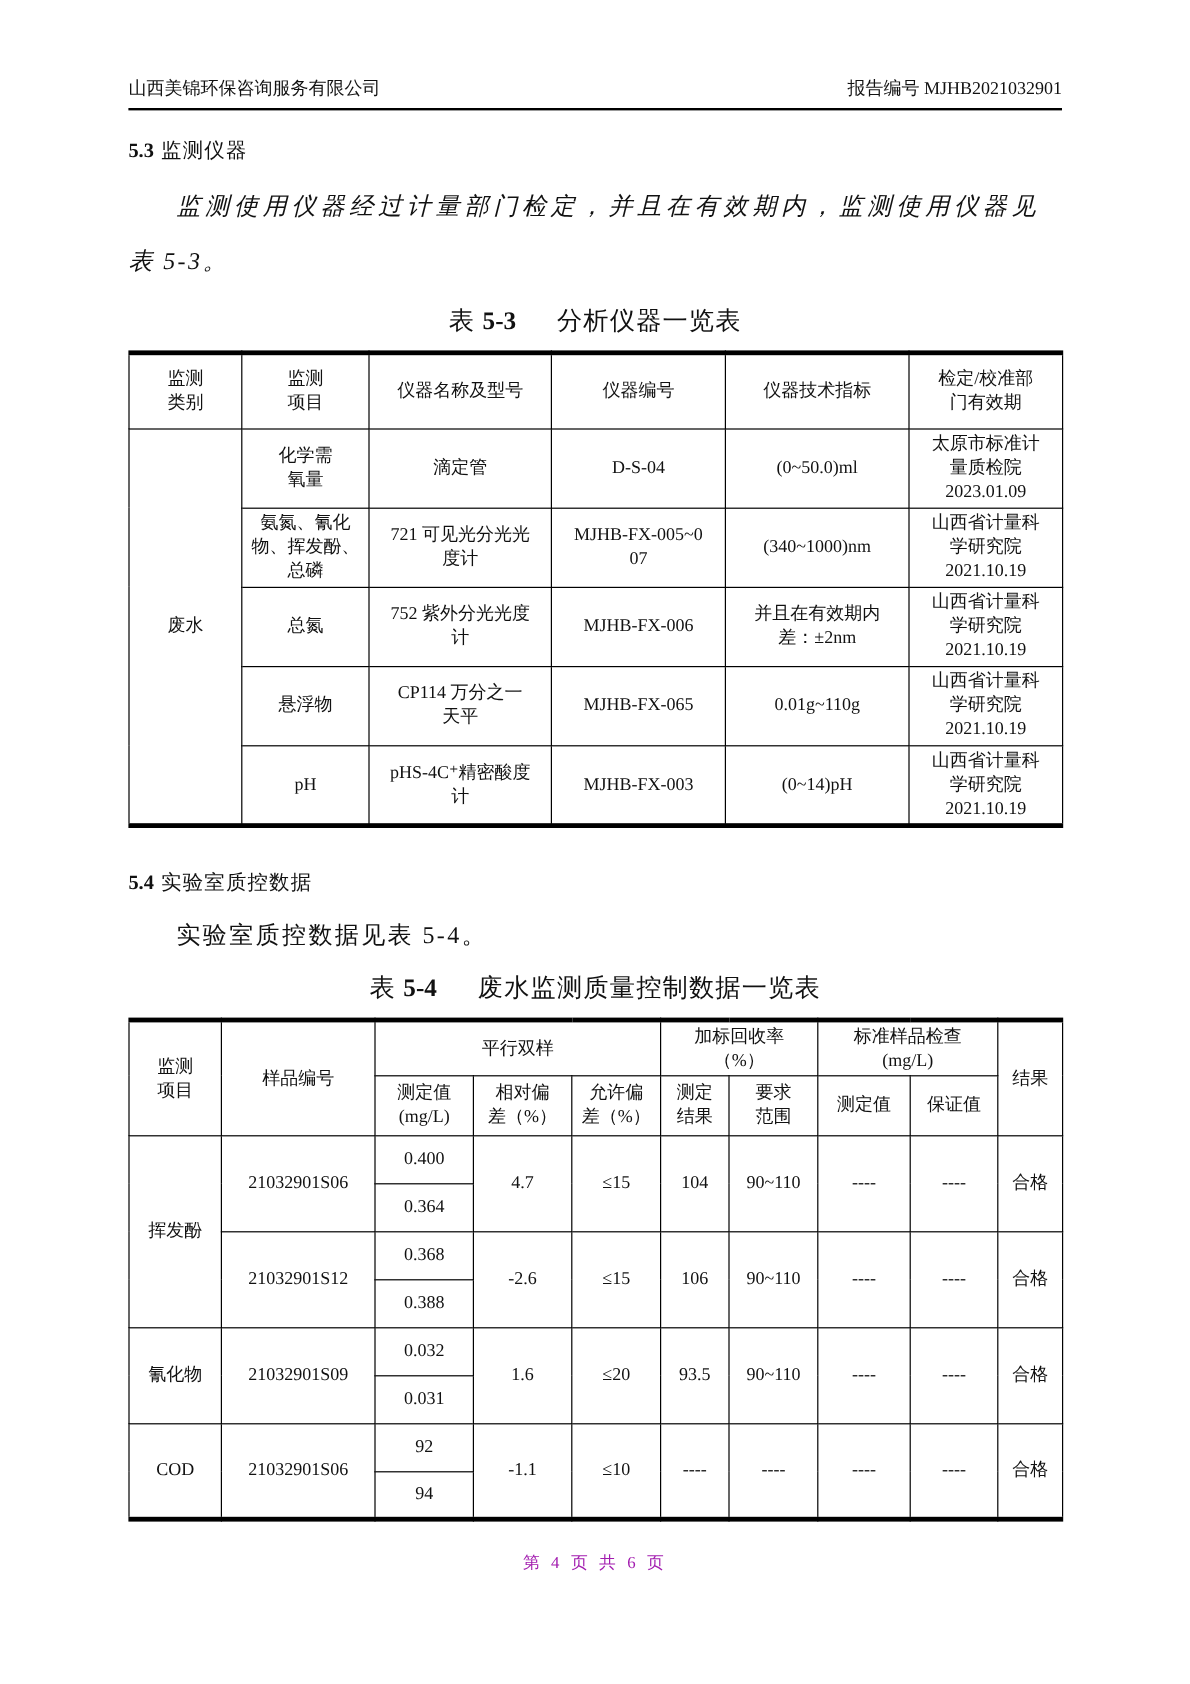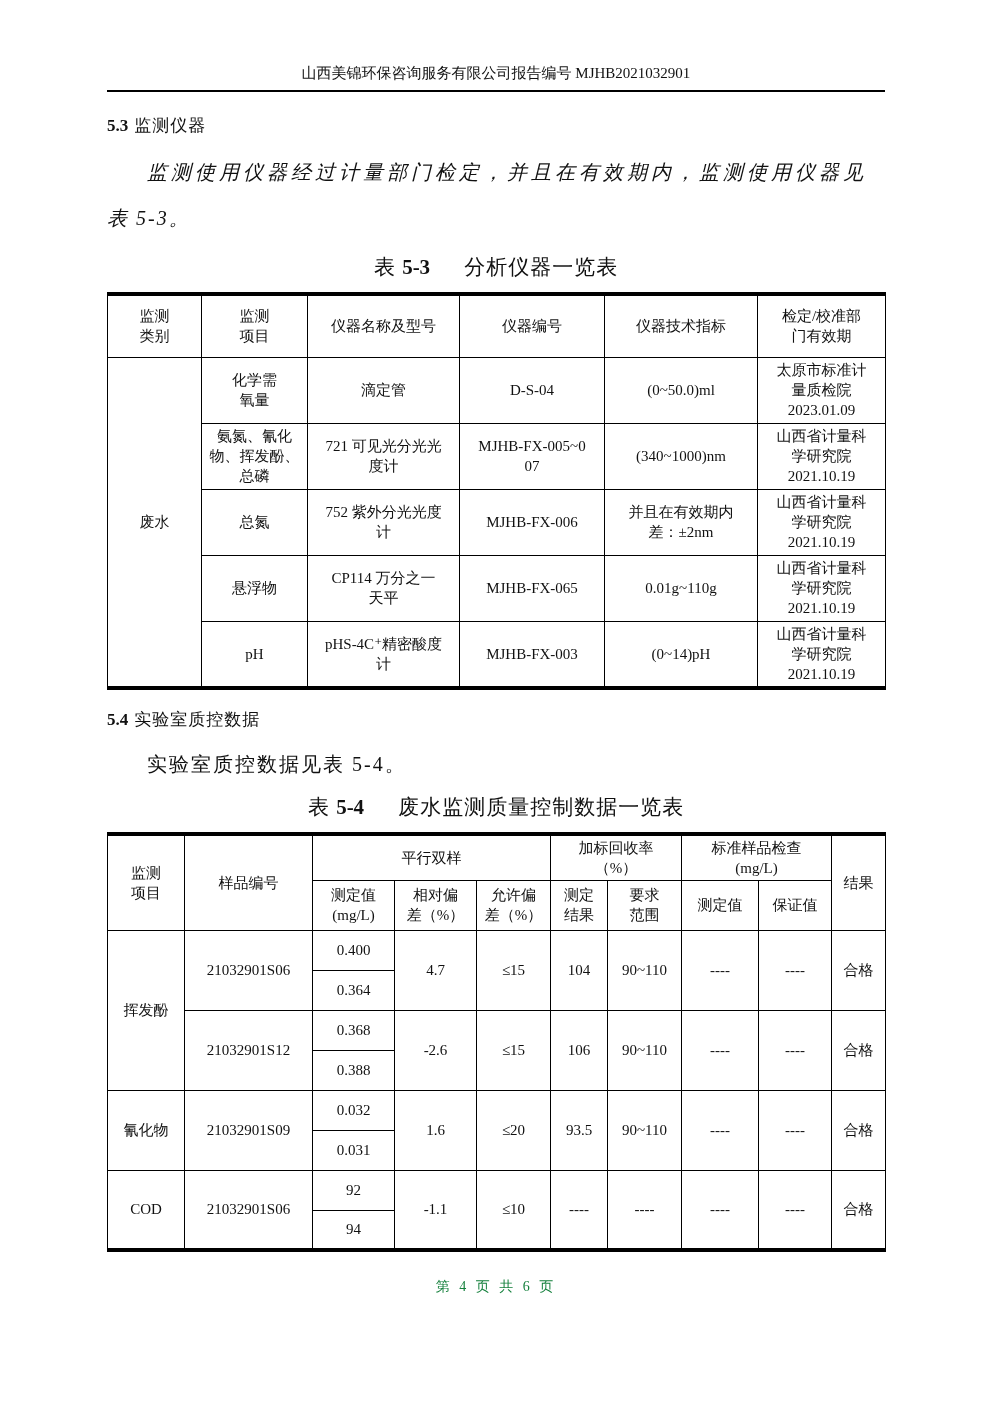--- a/index.html
+++ b/index.html
@@ -9,21 +9,21 @@
     font-family: "Liberation Serif", "DejaVu Serif", serif;
     color: #111;
     position: relative;
     overflow: hidden;
   }
   .page { width: 778px; margin: 0 auto; padding-left: 0; }
 
   
   .report-header {
     margin-top: 64px;
-    display: flex; justify-content: center; align-items: flex-end;
+    display: flex; justify-content: space-between; align-items: flex-end;
     font-size: 15px;
     padding-bottom: 7px;
     border-bottom: 2px solid #000;
   }
 
   
   .sec-heading { margin-top: 22px; font-size: 17px; letter-spacing: 1px; }
   .sec-heading .sec-num { font-weight: bold; letter-spacing: 0; margin-right: 6px; font-family: "Liberation Serif", serif; }
 
   .para { font-size: 20px; line-height: 46px; margin-top: 12px; font-style: italic; }
@@ -66,21 +66,21 @@
   #table54 { width: 778px; }
   #table54 tr.hrow1 { height: 44px; }
   #table54 tr.hrow2 { height: 50px; }
   #table54 tbody tr { height: 40px; }
 
   .page-footer {
     margin-top: 26px;
     text-align: center;
     font-size: 14px;
     letter-spacing: 3px;
-    color: #15803d;
+    color: #a21caf;
   }
 </style>
 </head>
 <body>
 
 <div class="page">
 
   <div class="report-header">
     <span>山西美锦环保咨询服务有限公司</span>
     <span>报告编号 MJHB2021032901</span>
@@ -174,21 +174,21 @@
 计</td>
         <td>MJHB-FX-003</td>
         <td>(0~14)pH</td>
         <td>山西省计量科
 学研究院
 2021.10.19</td>
       </tr>
     </tbody>
   </table>
 
-  <div class="sec-heading" style="margin-top:18px">
+  <div class="sec-heading" style="margin-top:34px">
     <span class="sec-num">5.4</span><span>实验室质控数据</span>
   </div>
 
   <div class="para-single">实验室质控数据见表 5-4。</div>
 
   <div class="table-caption" style="margin-top:6px">
     <span class="cap-pre">表</span>
     <span class="cap-num">5-4</span><span class="cap-text">废水监测质量控制数据一览表</span>
   </div>
 

